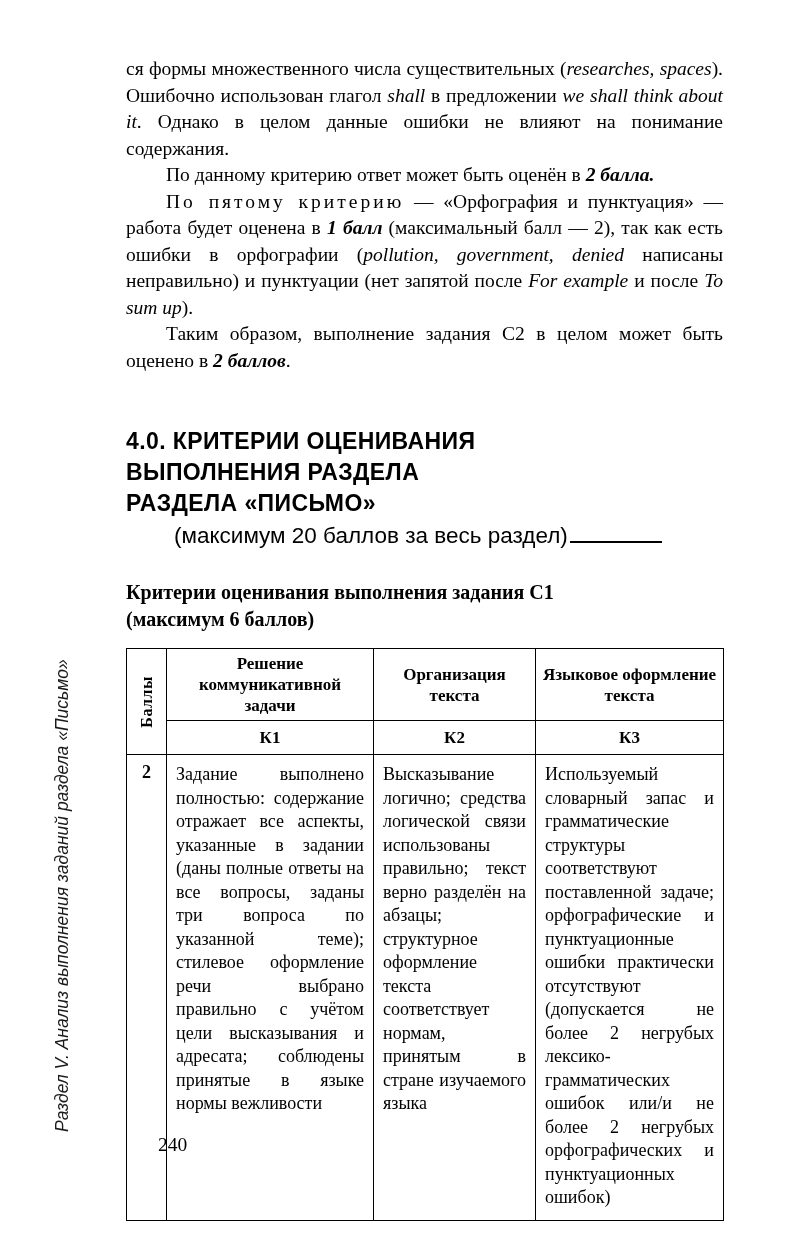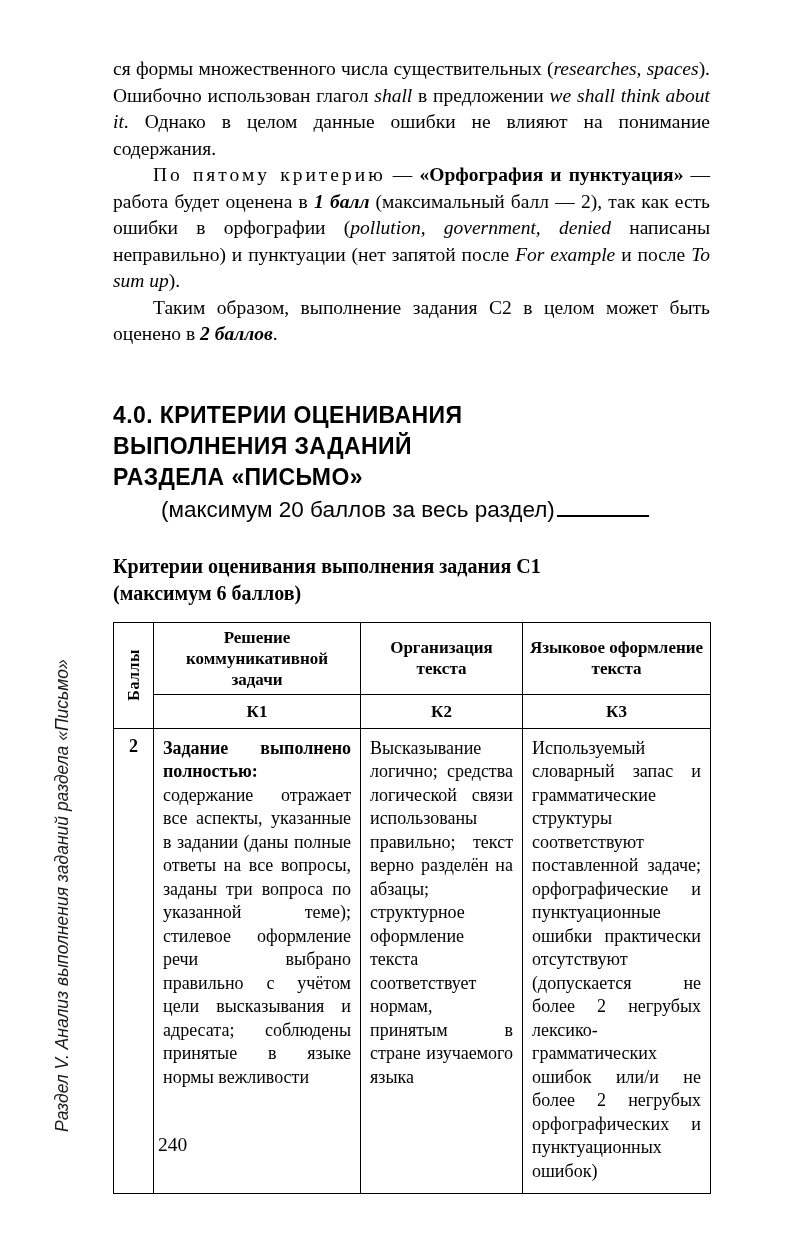--- a/index.html
+++ b/index.html
@@ -8,34 +8,34 @@
     width: 808px;
     height: 1237px;
     margin: 0 auto;
     background: #ffffff;
     color: #000;
     font-family: "Liberation Serif", serif;
     overflow: hidden;
   }
   .content {
     position: absolute;
-    left: 113px;
+    left: 126px;
     top: 56px;
     width: 597px;
   }
   
   .intro p {
     margin: 0;
     font-size: 19.5px;
     line-height: 26.5px;
     text-align: justify;
   }
   .indent { text-indent: 40px; }
   .seg-i  { font-style: italic; }
-  .seg-b  { font-weight: bold; }
+  .seg-b  { font-weight: normal; }
   .seg-bi { font-weight: bold; font-style: italic; }
   .seg-ls { letter-spacing: 3px; }
   
   .section-heading {
     margin-top: 52px;
     font-family: "Liberation Sans", sans-serif;
     font-weight: bold;
     font-size: 23px;
     line-height: 31px;
     letter-spacing: 0.4px;
@@ -131,27 +131,28 @@
 <body>
 
 <div class="page">
 
   <div class="sidebar-vertical">Раздел V. Анализ выполнения заданий раздела «Письмо»</div>
 
   <div class="content">
 
     <div class="intro">
       <p><span>ся формы множественного числа существительных (</span><span class="seg-i">researches, spaces</span><span>). Ошибочно использован глагол </span><span class="seg-i">shall</span><span> в предложении </span><span class="seg-i">we shall think about it</span><span>. Однако в целом данные ошибки не влияют на понимание содержания.</span></p>
+      <p class="indent"><span>По данному критерию ответ может быть оценён в </span><span class="seg-bi">2 балла.</span></p>
       <p class="indent"><span class="seg-ls">По пятому критерию</span><span> — </span><span class="seg-b">«Орфография и пунктуация»</span><span> — работа будет оценена в </span><span class="seg-bi">1 балл</span><span> (максимальный балл — 2), так как есть ошибки в орфографии (</span><span class="seg-i">pollution, government, denied</span><span> написаны неправильно) и пунктуации (нет запятой после </span><span class="seg-i">For example</span><span> и после </span><span class="seg-i">To sum up</span><span>).</span></p>
       <p class="indent"><span>Таким образом, выполнение задания С2 в целом может быть оценено в </span><span class="seg-bi">2 баллов</span><span>.</span></p>
     </div>
 
     <div class="section-heading">
       <div>4.0. КРИТЕРИИ ОЦЕНИВАНИЯ</div>
-      <div>ВЫПОЛНЕНИЯ ЗАДАНИЙ</div>
+      <div>ВЫПОЛНЕНИЯ РАЗДЕЛА</div>
       <div>РАЗДЕЛА «ПИСЬМО»</div>
     </div>
     <div class="heading-sub">
       <span>(максимум 20 баллов за весь раздел)</span><span class="fill-line"></span>
     </div>
 
     <div class="table-title">Критерии оценивания выполнения задания С1
 (максимум 6 баллов)</div>
 
     <table class="criteria">

